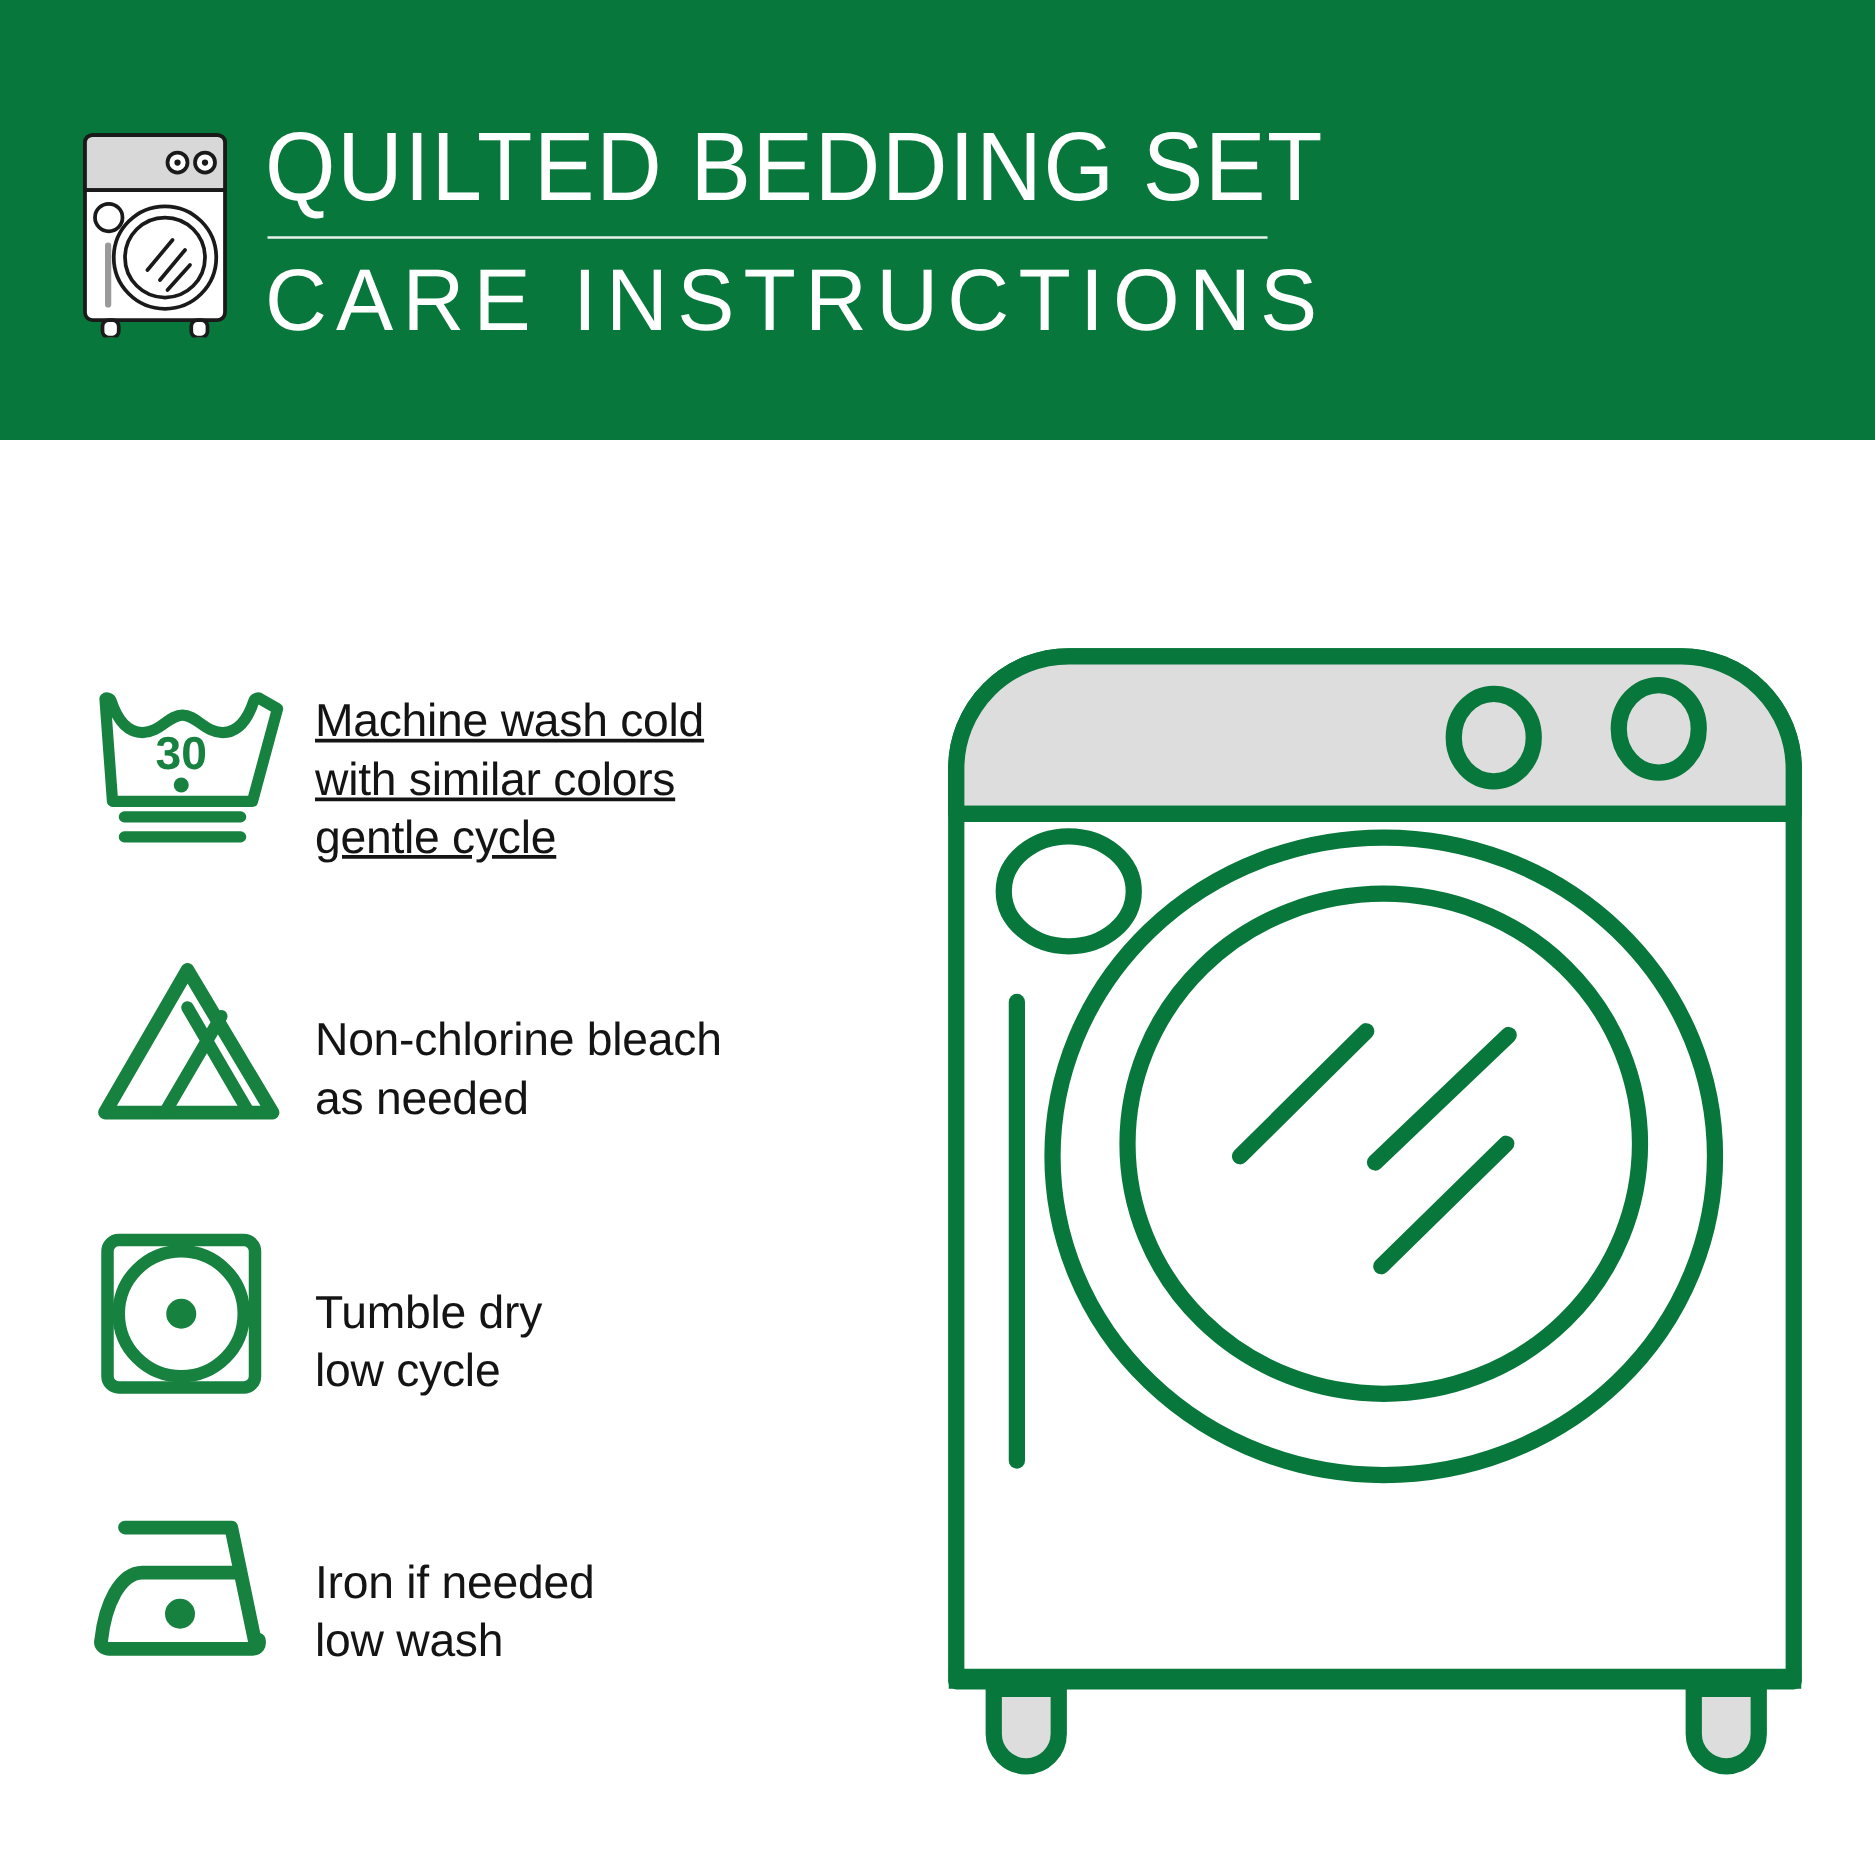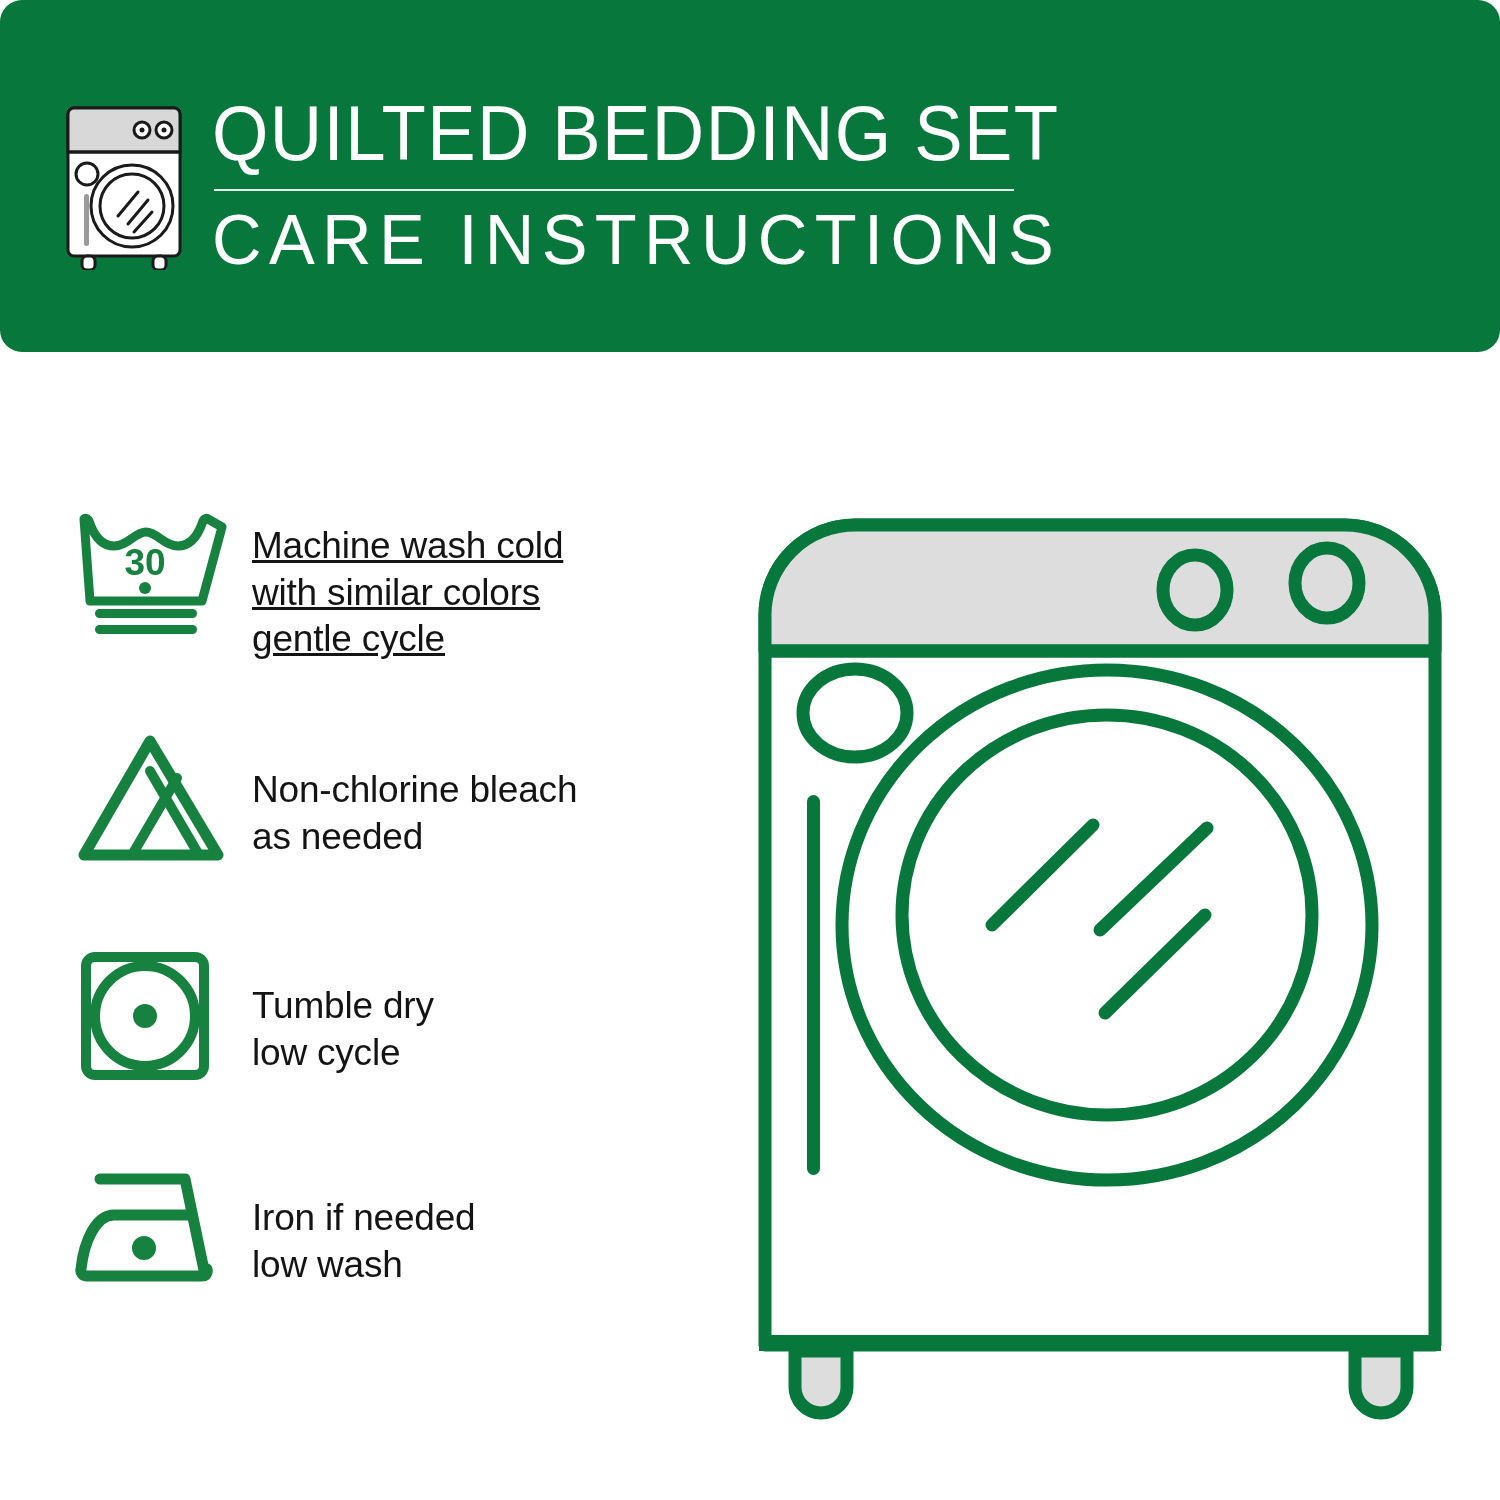--- a/index.html
+++ b/index.html
@@ -16,21 +16,20 @@
   }
 
   
   #header-banner {
     position: absolute;
     left: 0;
     top: 0;
     width: 1500px;
     height: 352px;
     background: #07773B;
-    border-radius: 22px;
   }
   #header-inner {
     position: absolute;
     left: 60px;
     top: 96px;
     display: flex;
     align-items: flex-start;
   }
   #header-logo-icon {
     width: 128px;
@@ -76,21 +75,21 @@
 
   
   #care-list {
     position: absolute;
     left: 72px;
     top: 505px;
     width: 640px;
   }
   .care-row {
     display: flex;
-    align-items: flex-start;
+    align-items: center;
     height: 220px;
   }
   .care-symbol {
     flex: 0 0 auto;
     width: 180px;
     display: flex;
     align-items: flex-start;
     justify-content: flex-start;
   }
   .care-label {

